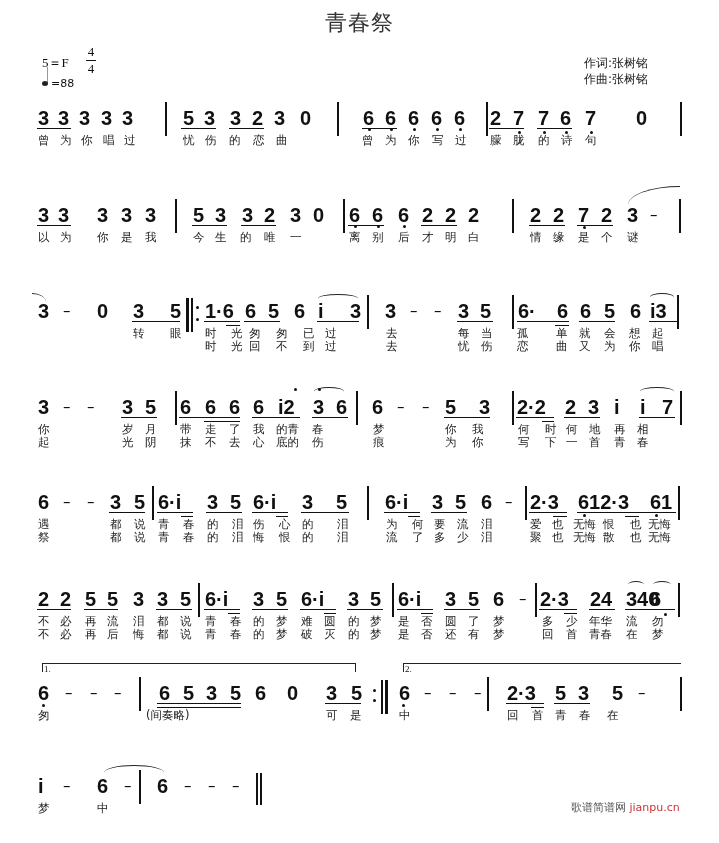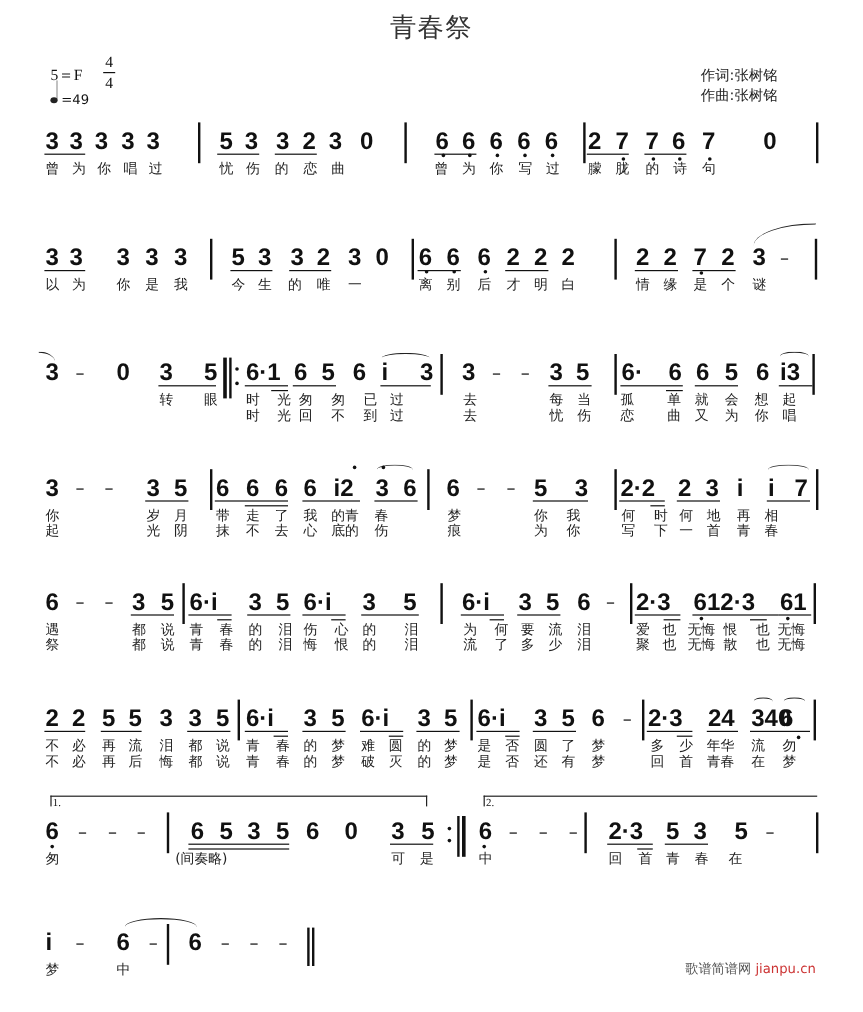--- a/index.html
+++ b/index.html
@@ -30,21 +30,21 @@
 <div class="title">青春祭</div>
 <div class="key">5＝F</div>
 <div class="ts">
   <div>4</div>
   <div style="border-top:1px solid #111;width:10px;margin:0 auto;"></div>
   <div>4</div>
 </div>
 <div class="tempo">
   <div class="stem"></div>
   <div class="head"></div>
-  <div class="txt">=49</div>
+  <div class="txt">=88</div>
 </div>
 <div class="credits">
   <div>作词:张树铭</div>
   <div>作曲:张树铭</div>
 </div>
 
 <div id="score">
     <span class="n" style="left: 38px; top: 108px;">3</span>
     <span class="n" style="left: 58px; top: 108px;">3</span>
     <span class="n" style="left: 79px; top: 108px;">3</span>
@@ -137,21 +137,21 @@
     <span class="l" style="left: 530px; top: 231px;">情</span>
     <span class="l" style="left: 553px; top: 231px;">缘</span>
     <span class="l" style="left: 578px; top: 231px;">是</span>
     <span class="l" style="left: 601px; top: 231px;">个</span>
     <span class="l" style="left: 627px; top: 231px;">谜</span>
     <span class="n" style="left: 38px; top: 301px;">3</span>
     <span class="d" style="left: 63px; top: 303px;">–</span>
     <span class="n" style="left: 97px; top: 301px;">0</span>
     <span class="n" style="left: 133px; top: 301px;">3</span>
     <span class="n" style="left: 170px; top: 301px;">5</span>
-    <span class="n" style="left: 205px; top: 301px;">6·1</span>
+    <span class="n" style="left: 205px; top: 301px;">1·6</span>
     <span class="n" style="left: 245px; top: 301px;">6</span>
     <span class="n" style="left: 268px; top: 301px;">5</span>
     <span class="n" style="left: 294px; top: 301px;">6</span>
     <span class="n" style="left: 318px; top: 301px;">i</span>
     <span class="n" style="left: 350px; top: 301px;">3</span>
     <span class="n" style="left: 385px; top: 301px;">3</span>
     <span class="d" style="left: 410px; top: 303px;">–</span>
     <span class="d" style="left: 434px; top: 303px;">–</span>
     <span class="n" style="left: 458px; top: 301px;">3</span>
     <span class="n" style="left: 480px; top: 301px;">5</span>

